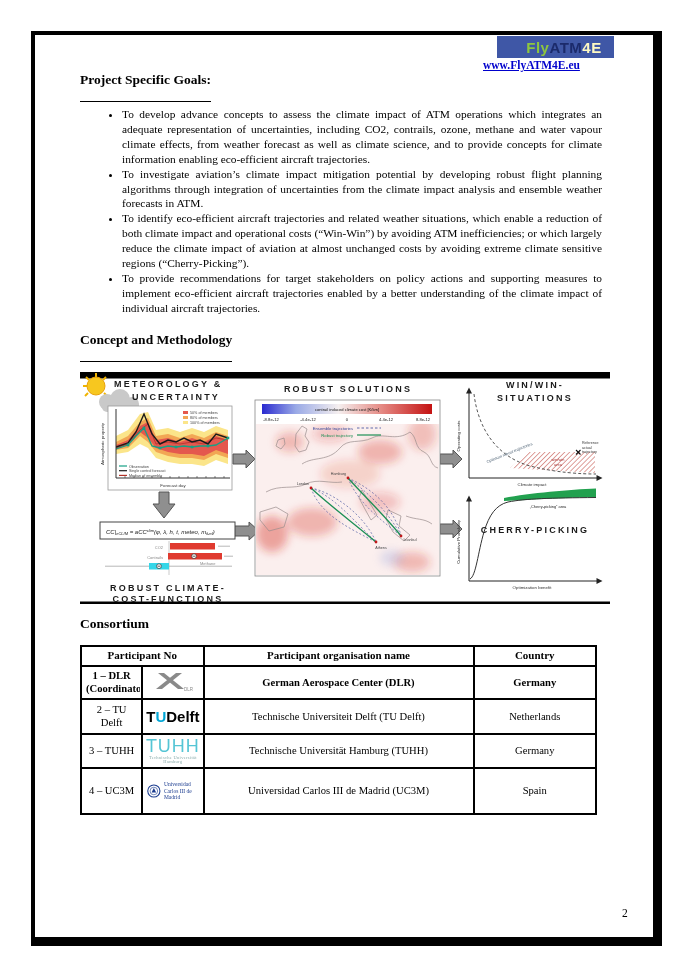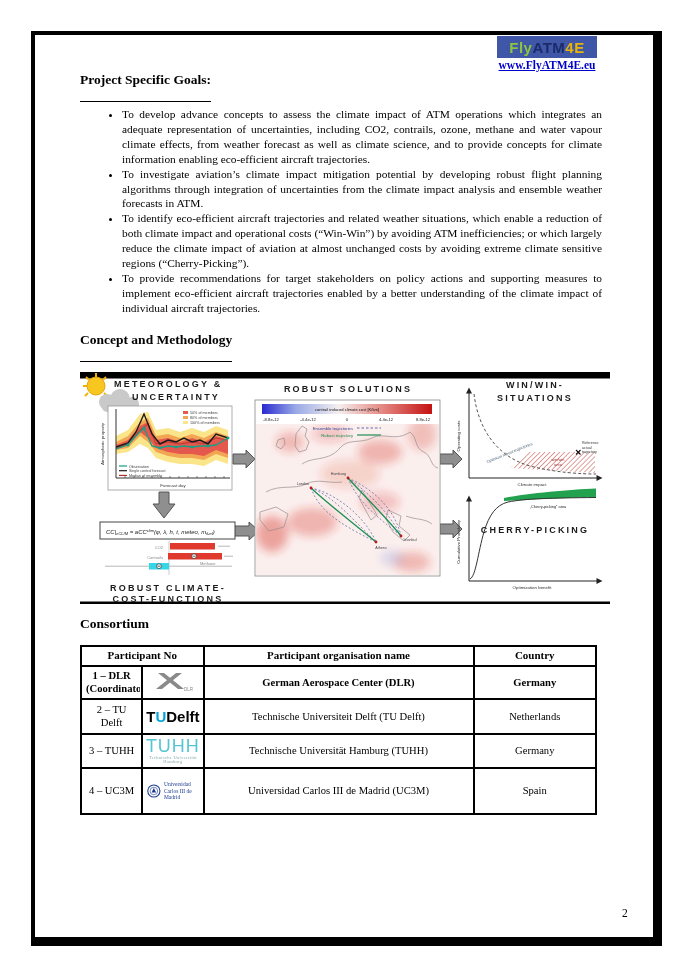--- a/index.html
+++ b/index.html
@@ -2,25 +2,25 @@
 <html><head>
 <meta charset="utf-8">
 <style>
   html,body{margin:0;padding:0;background:#ffffff;}
   body{width:687px;height:971px;position:relative;font-family:"Liberation Serif",serif;color:#000;}
   .frame{position:absolute;left:31px;top:31px;width:631px;height:915px;box-sizing:border-box;
          border:4px solid #000;border-right-width:9px;border-bottom-width:9px;background:#fff;}
   .abs{position:absolute;}
   
   .logo-box{left:462px;top:1px;width:100px;height:22px;background:#3f57a6;display:flex;align-items:center;justify-content:center;
-            font-family:"Liberation Sans",sans-serif;font-weight:bold;font-size:15px;letter-spacing:.5px;}
+            font-family:"Liberation Sans",sans-serif;font-weight:bold;font-size:15px;letter-spacing:.5px;padding-left:17px;}
   .logo-fly{color:#8dc63f;}
   .logo-atm{color:#1b2a6b;}
-  .logo-4e{color:#eab308;}
-  .site-link{left:448px;top:24px;width:128px;text-align:center;font-size:11.5px;font-weight:bold;
+  .logo-4e{color:#fef9c3;}
+  .site-link{left:448px;top:24px;width:128px;font-size:11.5px;font-weight:bold;
              color:#0000cc;text-decoration:underline;cursor:pointer;}
   
   .heading{font-size:13.5px;font-weight:bold;}
   .heading span{display:inline-block;border-bottom:1.6px solid #000;padding-bottom:13px;}
   
   .goals{left:70px;top:72px;width:497px;}
   .goals ul{margin:0;padding-left:17px;}
   .goals li{font-size:11.4px;line-height:14.9px;text-align:justify;}
   
   table.consortium{border-collapse:collapse;width:517px;table-layout:fixed;}

